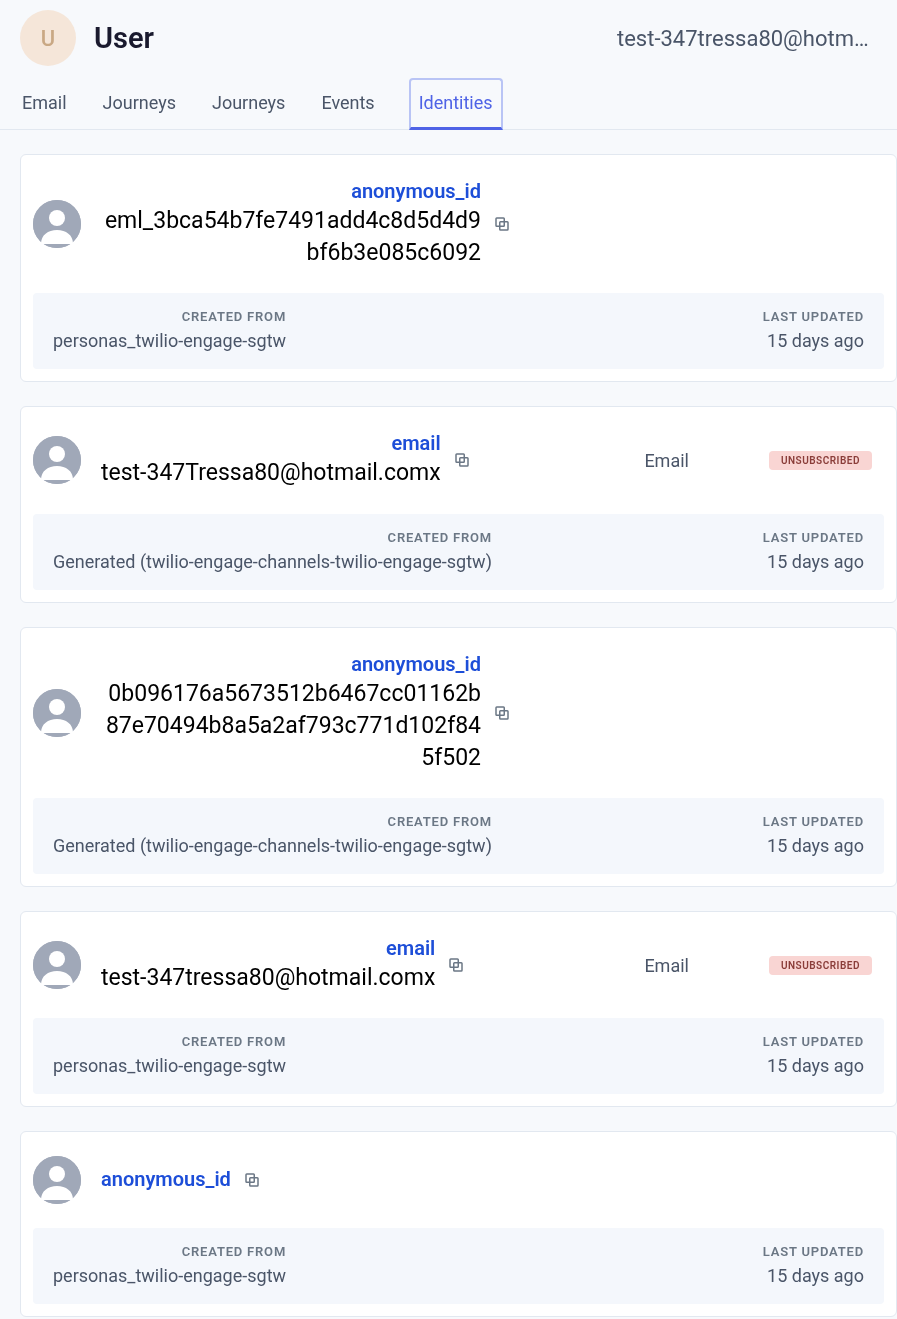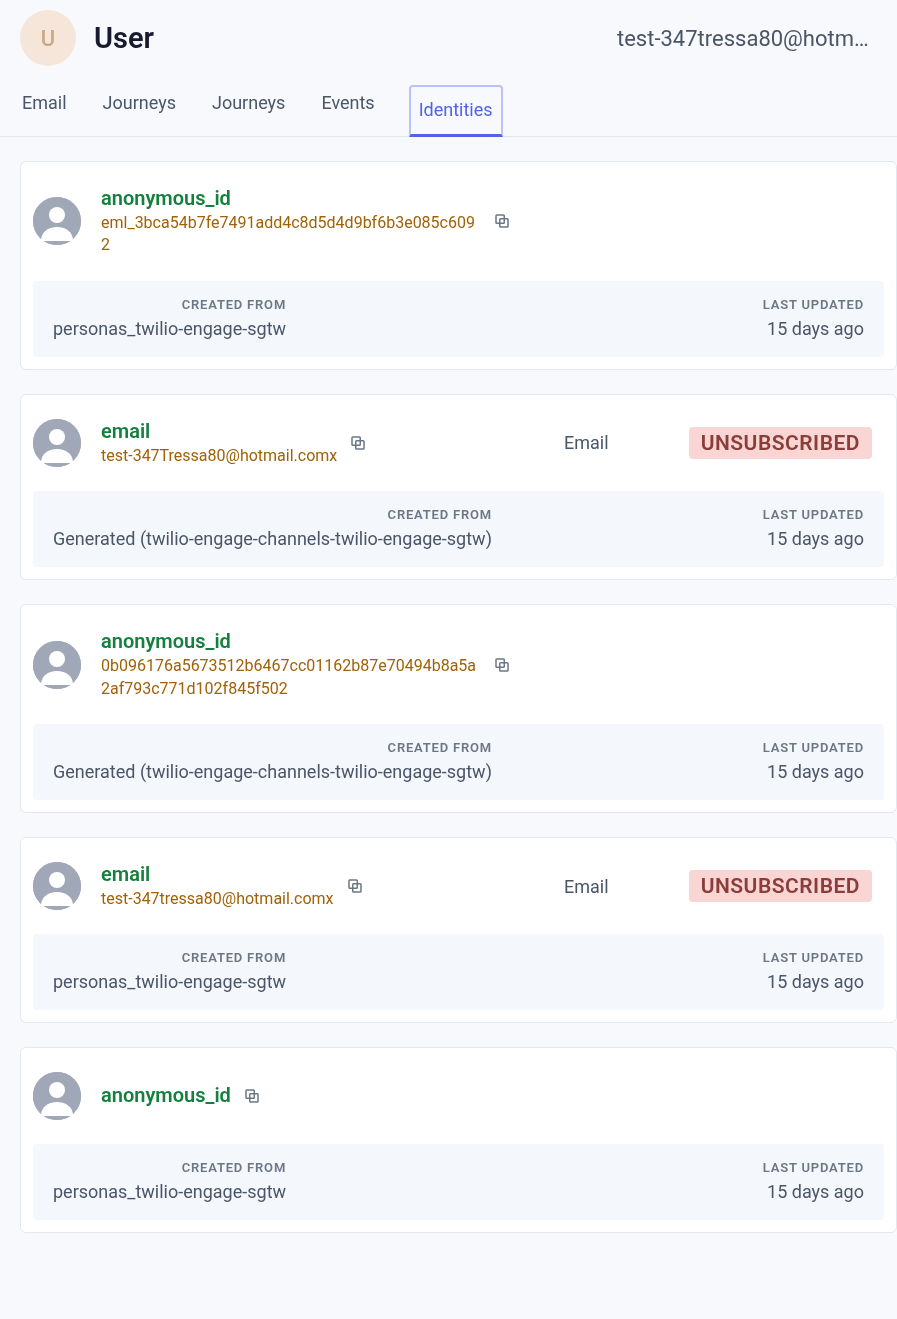--- a/index.html
+++ b/index.html
@@ -60,21 +60,20 @@
     cursor: pointer;
     border-bottom: 3px solid transparent;
     margin-bottom: -1px;
   }
   .tab.active {
     color: #4f63e6;
     border: 2px solid #b9c4f5;
     border-radius: 4px 4px 0 0;
     border-bottom: 3px solid #4f63e6;
     padding: 12px 8px 14px 8px;
-    margin-top: 7px;
   }
   .content {
     padding: 24px 0 24px 20px;
     background: #f7f9fc;
   }
   .card {
     background: #fff;
     border: 1px solid #e2e8f0;
     border-radius: 6px;
     margin-bottom: 24px;
@@ -100,45 +99,47 @@
   .identity-info {
     flex: 0 0 auto;
     display: flex;
     align-items: center;
     gap: 12px;
   }
   .identity-text { max-width: 380px; }
   .identity-type {
     font-size: 20px;
     font-weight: 600;
-    color: #15803d;
+    color: #1d4ed8;
     margin-bottom: 2px;
+    text-align: right;
   }
   .identity-value {
-    font-size: 16px;
-    color: #a16207;
+    font-size: 23px;
+    color: #000000;
     word-break: break-all;
     line-height: 1.4;
+    text-align: right;
   }
   .copy-icon {
     color: #6b7785;
     cursor: pointer;
     flex-shrink: 0;
   }
   .copy-icon svg { width: 18px; height: 18px; display:block; }
   .spacer { flex: 1; }
   .channel-label {
     font-size: 18px;
     color: #4a5568;
     margin-right: 60px;
   }
   .badge {
     background: #f9d5d3;
     color: #8a3d39;
-    font-size: 21px;
+    font-size: 10px;
     font-weight: 600;
     letter-spacing: 0.5px;
     padding: 4px 12px;
     border-radius: 4px;
   }
   .card-footer {
     background: #f4f7fc;
     padding: 16px 20px 18px 20px;
     display: flex;
     justify-content: space-between;

